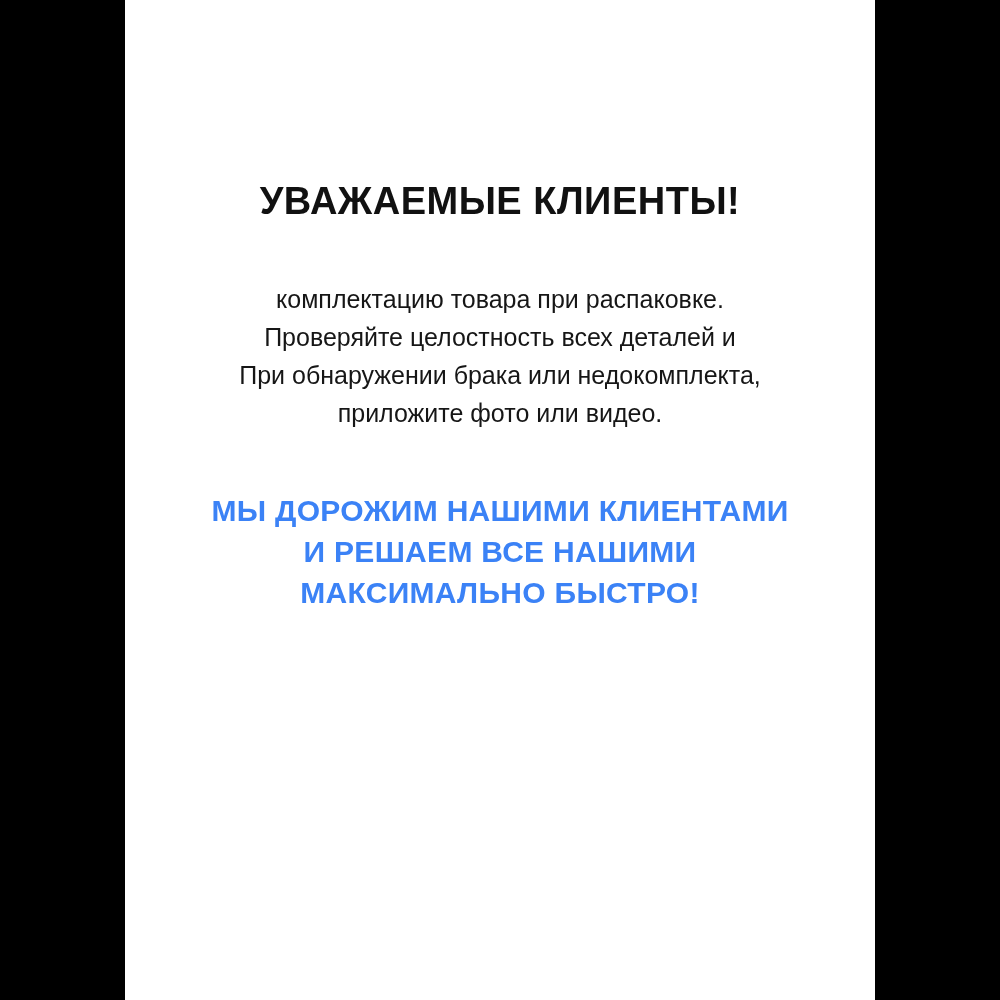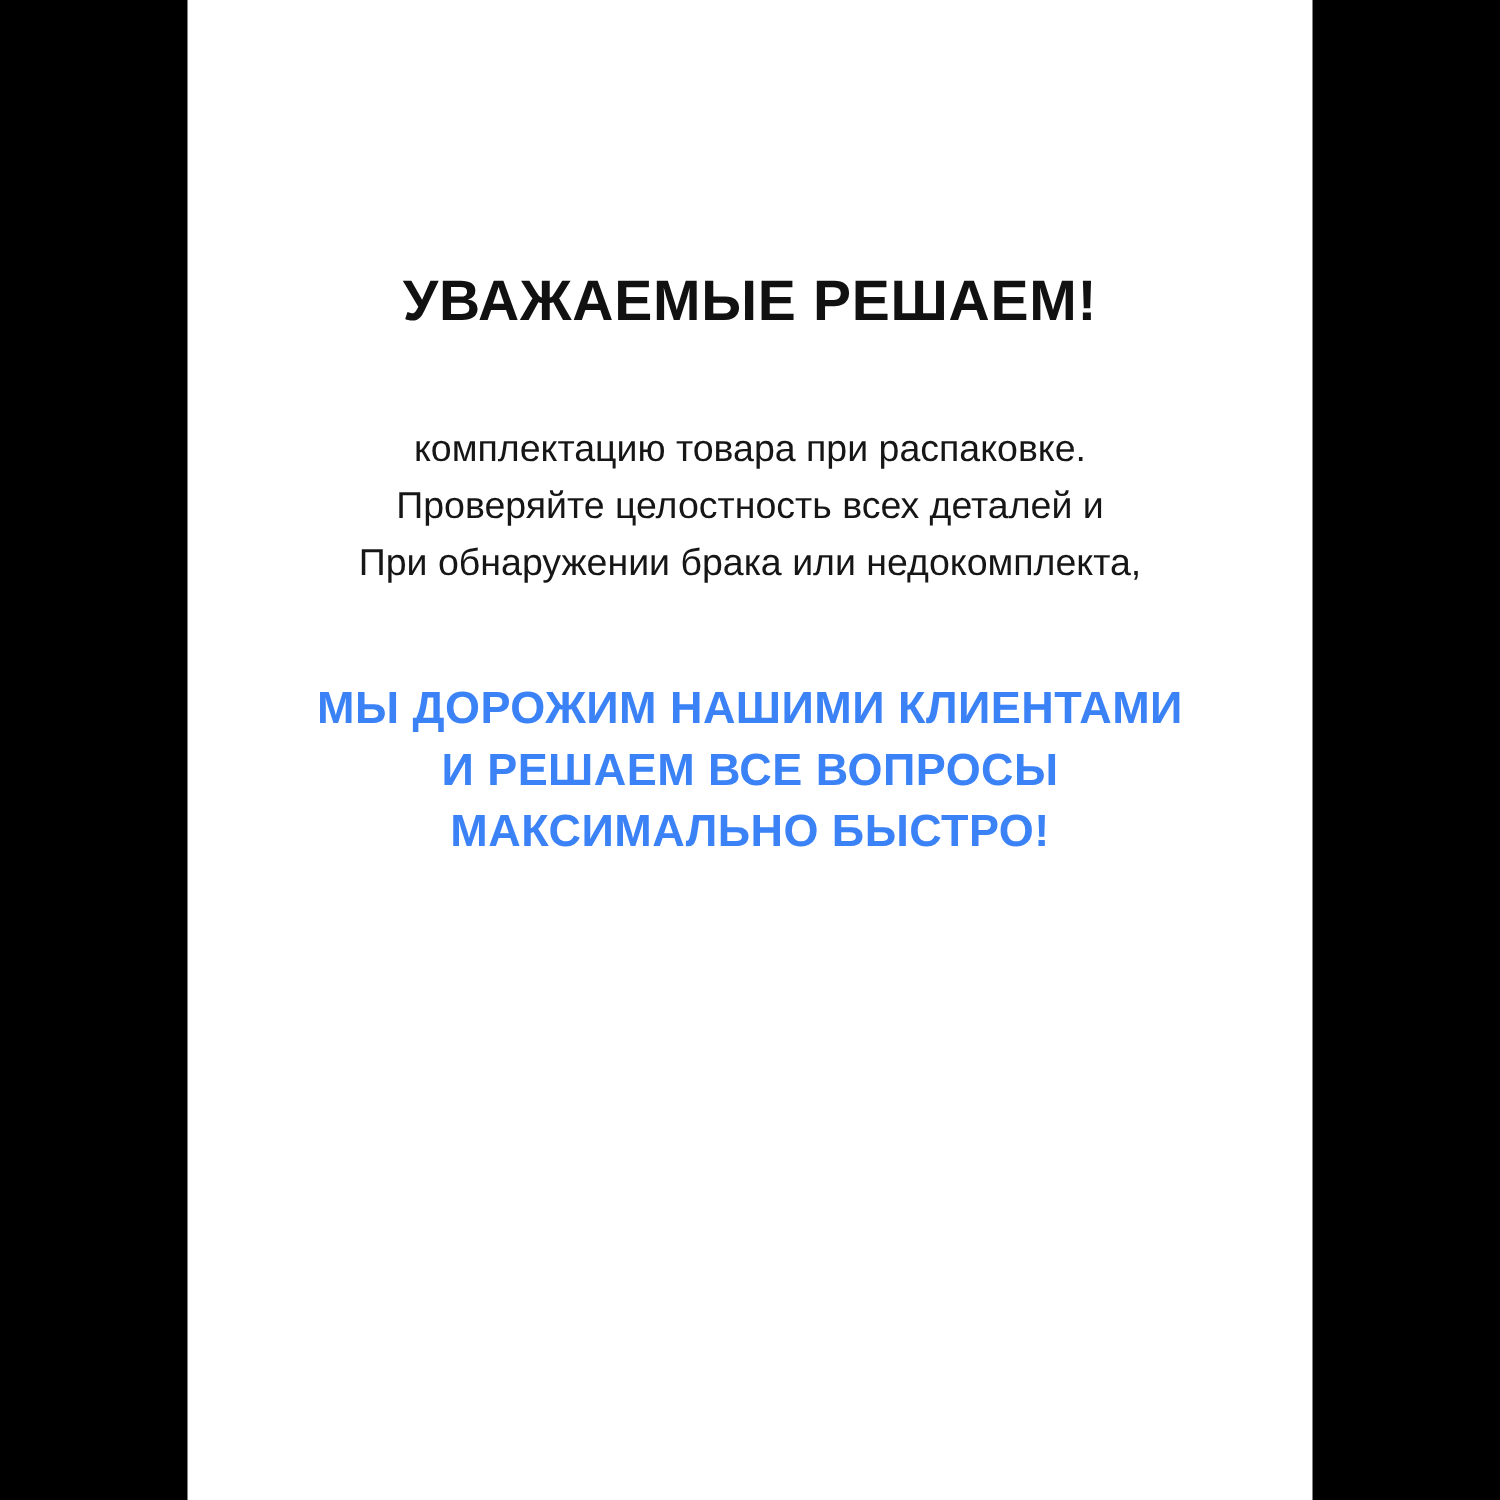--- a/index.html
+++ b/index.html
@@ -77,30 +77,31 @@
     color: #3b82f6;
   }
 </style>
 </head>
 <body>
 
 <div class="canvas">
   <div class="sheet">
     <div class="notice">
 
-      <div class="heading">УВАЖАЕМЫЕ РЕШАЕМ!</div>
+      <div class="heading">УВАЖАЕМЫЕ КЛИЕНТЫ!</div>
 
 
       <div class="block block-2">
         <div class="para-line">комплектацию товара при распаковке.</div>
         <div class="para-line">Проверяйте целостность всех деталей и</div>
         <div class="para-line">При обнаружении брака или недокомплекта,</div>
+        <div class="para-line">приложите фото или видео.</div>
       </div>
 
       <div class="closing">
         <div class="closing-line">МЫ ДОРОЖИМ НАШИМИ КЛИЕНТАМИ</div>
-        <div class="closing-line">И РЕШАЕМ ВСЕ ВОПРОСЫ</div>
+        <div class="closing-line">И РЕШАЕМ ВСЕ НАШИМИ</div>
         <div class="closing-line">МАКСИМАЛЬНО БЫСТРО!</div>
       </div>
 
     </div>
   </div>
 </div>
 
 </body></html>

